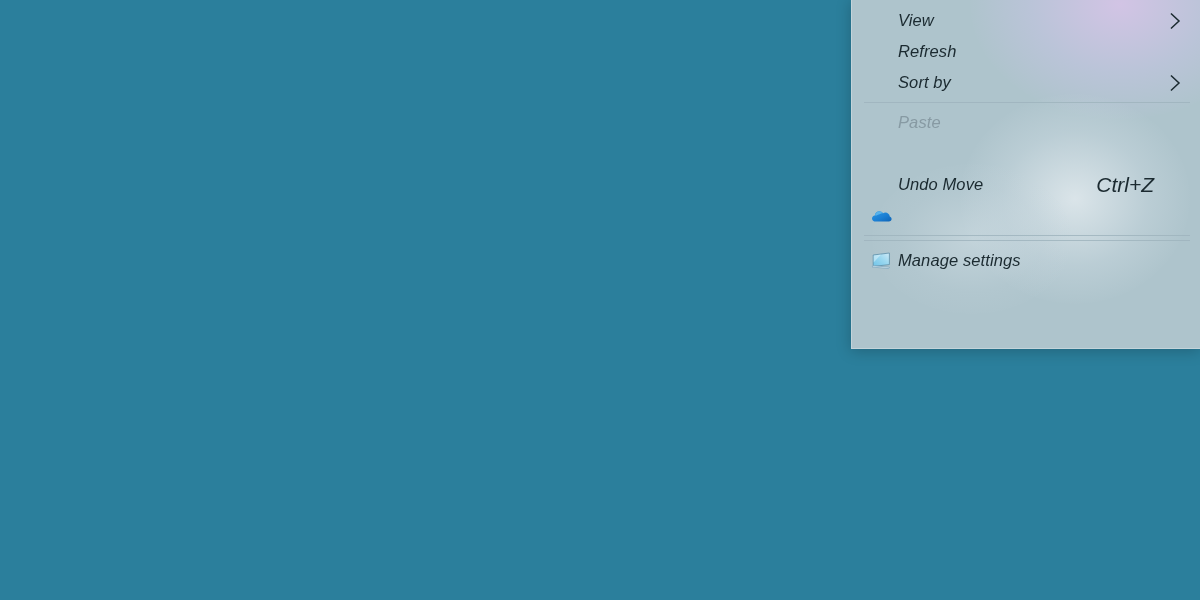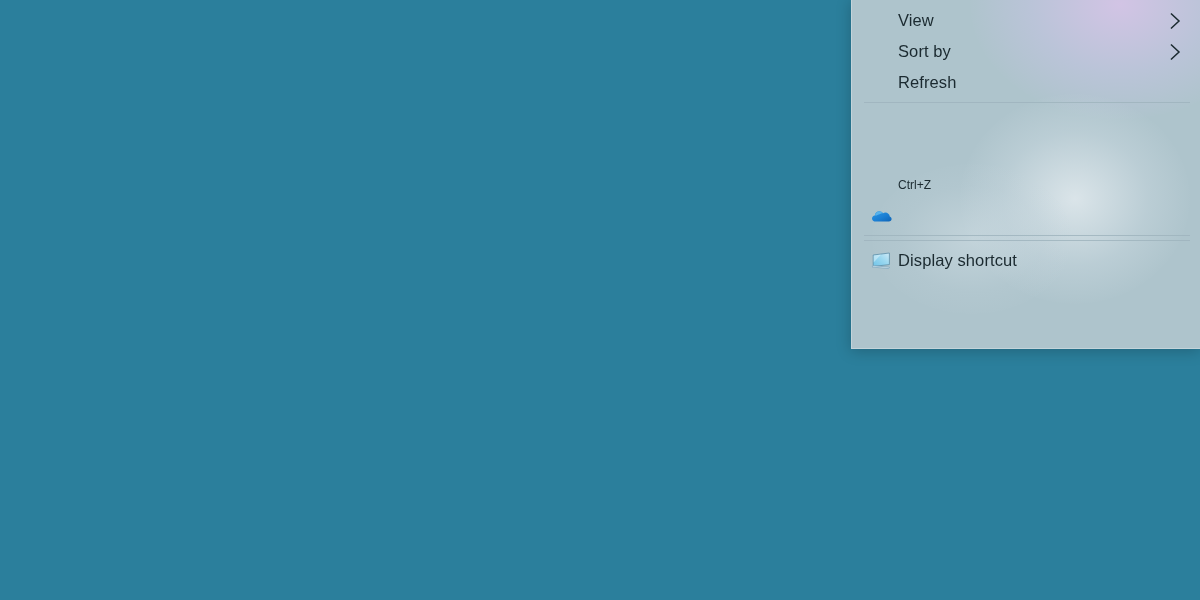--- a/index.html
+++ b/index.html
@@ -67,20 +67,21 @@
     left: 20px; top: 165px;
     background: radial-gradient(ellipse at center,
         rgba(214,226,232,0.50) 0%,
         rgba(196,212,220,0.18) 50%,
         rgba(190,205,214,0.0) 75%);
   }
 
   #menu-body {
     position: relative;
     z-index: 2;
+    font-style: italic;
   }
 
   .menu-item {
     position: relative;
     display: flex;
     align-items: center;
     height: 31px;
     padding: 0 14px 0 12px;
     font-size: 16.5px;
     line-height: 1;
@@ -97,21 +98,21 @@
   .menu-item .label {
     flex: 1;
     color: #1b2a30;
     letter-spacing: 0.1px;
   }
   .menu-item.disabled .label {
     color: #879aa3;
   }
   .menu-item .accel {
     color: #1b2a30;
-    font-size: 12px;
+    font-size: 21px;
     padding-right: 10px;
   }
   .menu-item .chevron {
     width: 22px;
     min-width: 22px;
     display: flex;
     align-items: center;
     justify-content: center;
     color: #1b2a30;
   }
@@ -144,43 +145,45 @@
         <span class="icon-slot"></span>
         <span class="label">View</span>
         <span class="chevron">
           <svg width="14" height="18" viewBox="0 0 14 18">
             <path d="M3.5 2 L11 9 L3.5 16" fill="none" stroke="#1b2a30" stroke-width="1.5" stroke-linecap="square"></path>
           </svg>
         </span>
       </div>
       <div class="menu-item">
         <span class="icon-slot"></span>
+        <span class="label">Refresh</span>
+        <span class="chevron"></span>
+      </div>
+      <div class="menu-item">
+        <span class="icon-slot"></span>
         <span class="label">Sort by</span>
         <span class="chevron">
           <svg width="14" height="18" viewBox="0 0 14 18">
             <path d="M3.5 2 L11 9 L3.5 16" fill="none" stroke="#1b2a30" stroke-width="1.5" stroke-linecap="square"></path>
           </svg>
         </span>
       </div>
-      <div class="menu-item">
-        <span class="icon-slot"></span>
-        <span class="label">Refresh</span>
-        <span class="chevron"></span>
-      </div>
       <div class="separator"></div>
       <div class="menu-item disabled">
         <span class="icon-slot"></span>
+        <span class="label">Paste</span>
         <span class="chevron"></span>
       </div>
       <div class="menu-item disabled">
         <span class="icon-slot"></span>
         <span class="chevron"></span>
       </div>
       <div class="menu-item">
         <span class="icon-slot"></span>
+        <span class="label">Undo Move</span>
         <span class="accel">Ctrl+Z</span>
         <span class="chevron"></span>
       </div>
       <div class="menu-item">
         <span class="icon-slot">
           <svg width="22" height="22" viewBox="0 0 22 22">
             <defs>
               <linearGradient id="odg" x1="0%" y1="0%" x2="100%" y2="100%">
                 <stop offset="0%" stop-color="#2f97e0"></stop>
                 <stop offset="55%" stop-color="#1b7fd4"></stop>
@@ -203,18 +206,18 @@
                 <stop offset="0%" stop-color="#6fc3e8"></stop>
                 <stop offset="55%" stop-color="#9bd8f0"></stop>
                 <stop offset="100%" stop-color="#cfeaf7"></stop>
               </linearGradient>
             </defs>
             <path d="M3.2 5.0 L19.4 3.0 L19.4 14.6 L3.2 16.4 Z" fill="url(#dss)" stroke="#5d8ea8" stroke-width="0.8" stroke-linejoin="round"></path>
             <path d="M2.0 17.0 L18.6 18.6 L19.6 17.2 L3.0 15.7 Z" fill="#cfe3ee" stroke="#7fa6bb" stroke-width="0.7" stroke-linejoin="round"></path>
             <path d="M3.6 5.4 L11.0 4.5 L3.6 12.6 Z" fill="#ffffff" opacity="0.38"></path>
           </svg>
         </span>
-        <span class="label">Display shortcut</span>
+        <span class="label">Manage settings</span>
         <span class="chevron"></span>
       </div>
       <div class="spacer-bottom"></div>
     </div>
 </div>
 
 </body></html>

